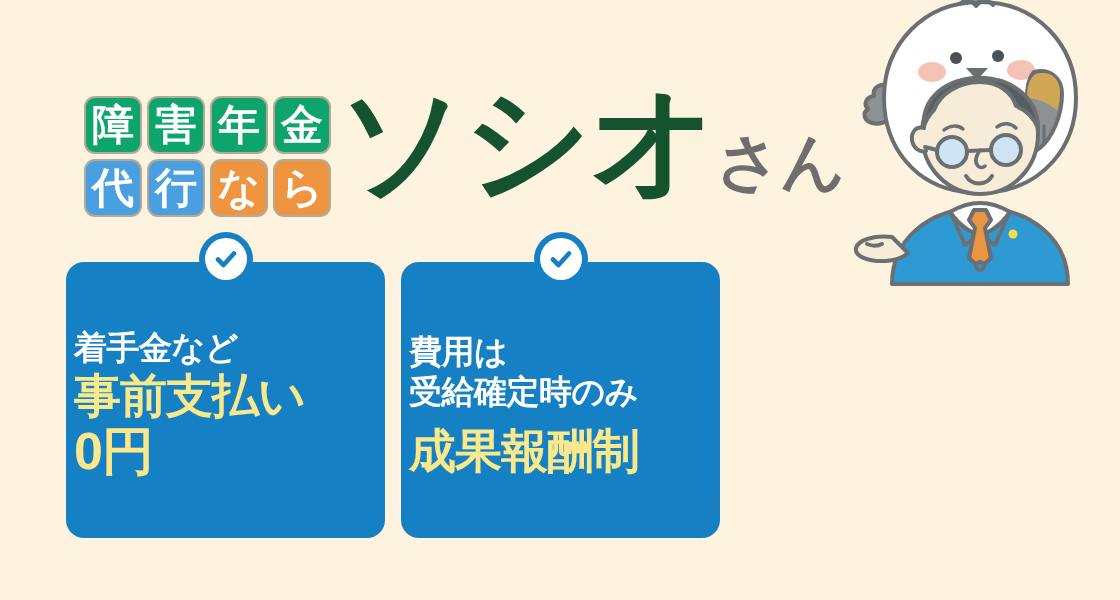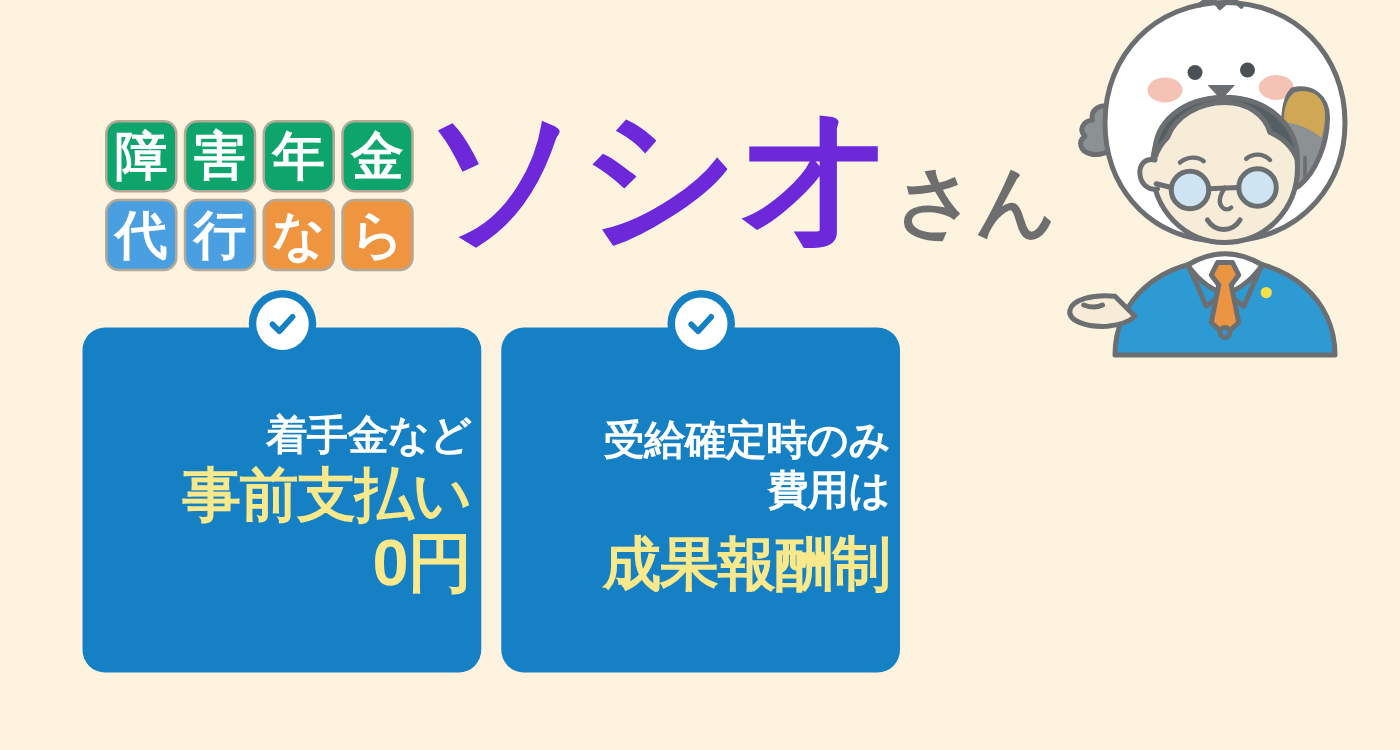--- a/index.html
+++ b/index.html
@@ -56,21 +56,21 @@
     position: absolute;
     left: 338px;
     top: 78px;
     z-index: 5;
     white-space: nowrap;
     line-height: 1;
   }
   #wordmark .brand-main {
     font-size: 125px;
     font-weight: 700;
-    color: #6d28d9;
+    color: #14532d;
     letter-spacing: -2px;
     vertical-align: baseline;
   }
   #wordmark .brand-suffix {
     font-size: 64px;
     font-weight: 700;
     color: #6e6e6e;
     letter-spacing: -1px;
     vertical-align: baseline;
   }
@@ -129,21 +129,21 @@
     background: #ffffff;
     display: flex;
     align-items: center;
     justify-content: center;
   }
   .check-badge svg { display: block; }
 
   .card-lines {
     display: flex;
     flex-direction: column;
-    align-items: flex-end;
+    align-items: flex-start;
     justify-content: center;
     gap: 2px;
     width: 100%;
     margin-top: 16px;
   }
   .line-sub {
     color: #ffffff;
     font-size: 33px;
     font-weight: 700;
     line-height: 1.16;
@@ -275,22 +275,22 @@
 
     <div class="card card-2">
       <div class="check-badge">
         <span class="inner">
           <svg width="26" height="26" viewBox="0 0 26 26" aria-hidden="true">
             <path d="M5 13.5 L10.5 19 L21 7.5" fill="none" stroke="#1680c4" stroke-width="4.6" stroke-linecap="round" stroke-linejoin="round"></path>
           </svg>
         </span>
       </div>
       <div class="card-lines">
+        <div class="line-sub">費用は</div>
         <div class="line-sub">受給確定時のみ</div>
-        <div class="line-sub">費用は</div>
         <div class="line-hl hl-md">成果報酬制</div>
       </div>
     </div>
 
 
   </div>
 
 </div>
 
 </body></html>

